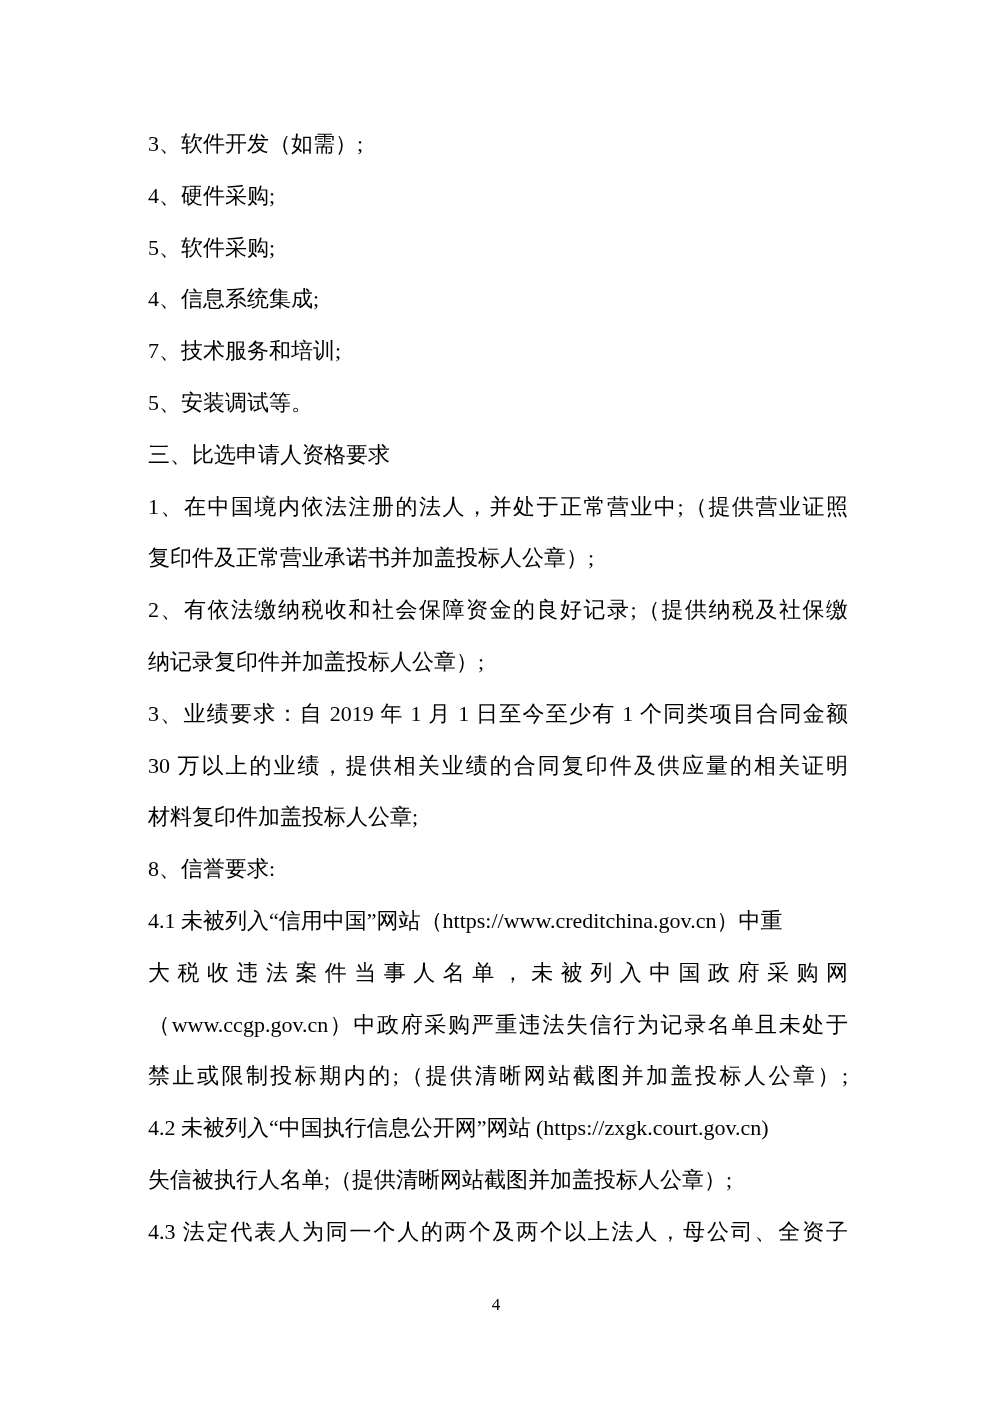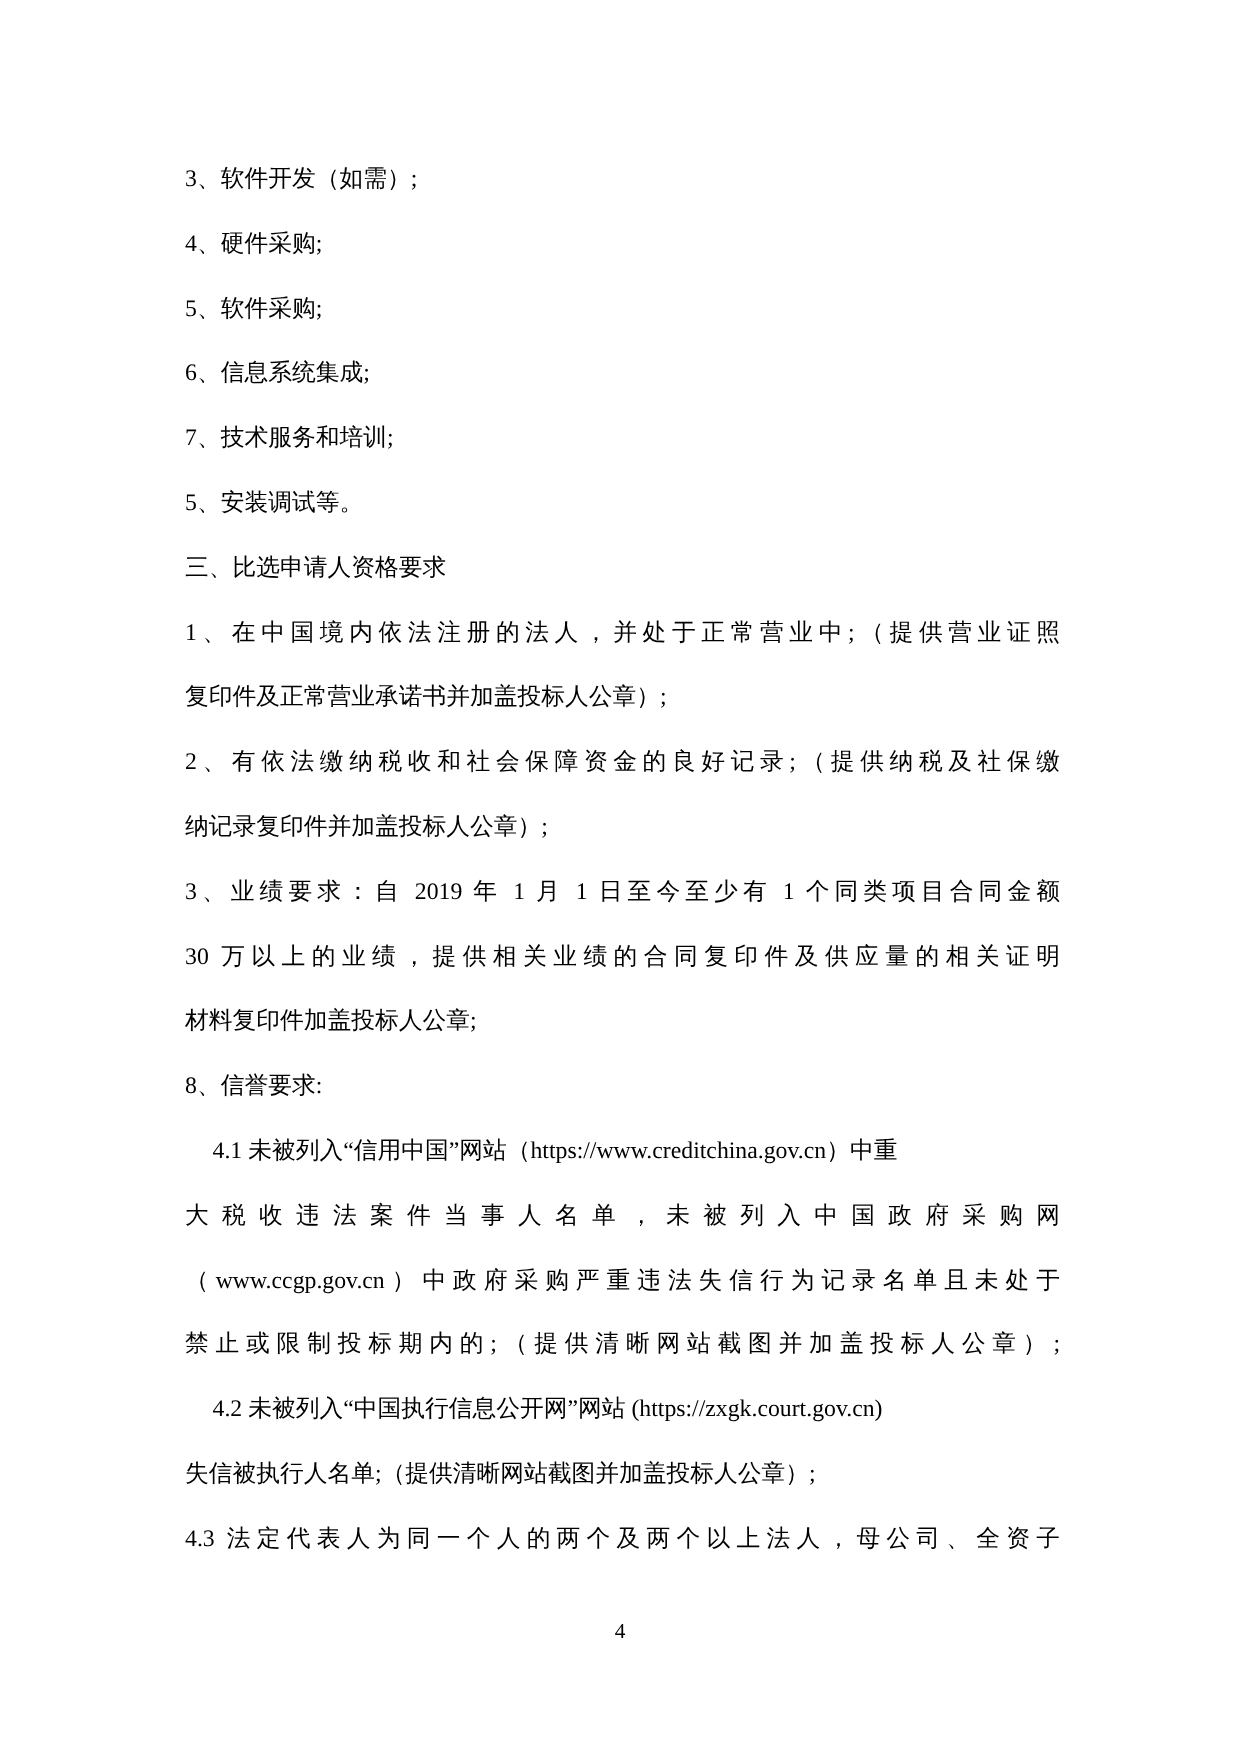--- a/index.html
+++ b/index.html
@@ -15,57 +15,56 @@
     font-family: "Liberation Serif", "DejaVu Serif", serif;
     overflow: hidden;
   }
   .doc {
     position: absolute;
     left: 148px;
     top: 118px;
     width: 700px;
   }
   .line {
-    font-size: 19px;
+    font-size: 22px;
     line-height: 51.8px;
     height: 51.8px;
     text-align: left;
     white-space: normal;
     overflow: visible;
   }
   .heading {
     font-weight: 400;
   }
   .j {
     text-align: justify;
     text-align-last: justify;
     font-family: Liberation Serif, serif;
   }
   .nw {
     white-space: nowrap;
-    margin-left: 22px;
   }
   .pagenum {
     position: absolute;
     top: 1294px;
     left: 0;
     width: 992px;
     text-align: center;
     font-size: 17px;
     line-height: 22px;
   }
 </style>
 </head>
 <body>
 
 <div class="doc">
   <div class="line">3、软件开发（如需）;</div>
   <div class="line">4、硬件采购;</div>
   <div class="line">5、软件采购;</div>
-  <div class="line">6、信息系统集成;</div>
+  <div class="line">4、信息系统集成;</div>
   <div class="line">7、技术服务和培训;</div>
   <div class="line">5、安装调试等。</div>
   <div class="line heading">三、比选申请人资格要求</div>
   <div class="line j">1、在中国境内依法注册的法人，并处于正常营业中;（提供营业证照</div>
   <div class="line">复印件及正常营业承诺书并加盖投标人公章）;</div>
   <div class="line j">2、有依法缴纳税收和社会保障资金的良好记录;（提供纳税及社保缴</div>
   <div class="line">纳记录复印件并加盖投标人公章）;</div>
   <div class="line j">3、业绩要求：自 2019 年 1 月 1 日至今至少有 1 个同类项目合同金额</div>
   <div class="line j">30 万以上的业绩，提供相关业绩的合同复印件及供应量的相关证明</div>
   <div class="line">材料复印件加盖投标人公章;</div>

